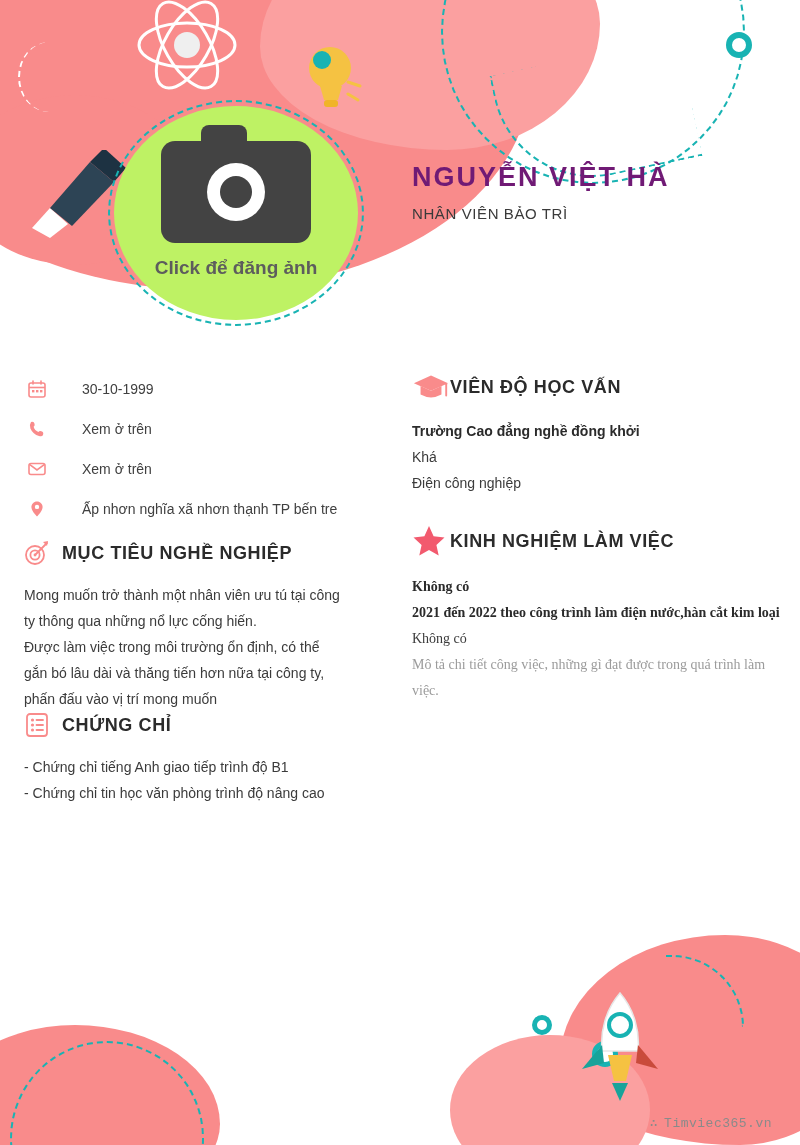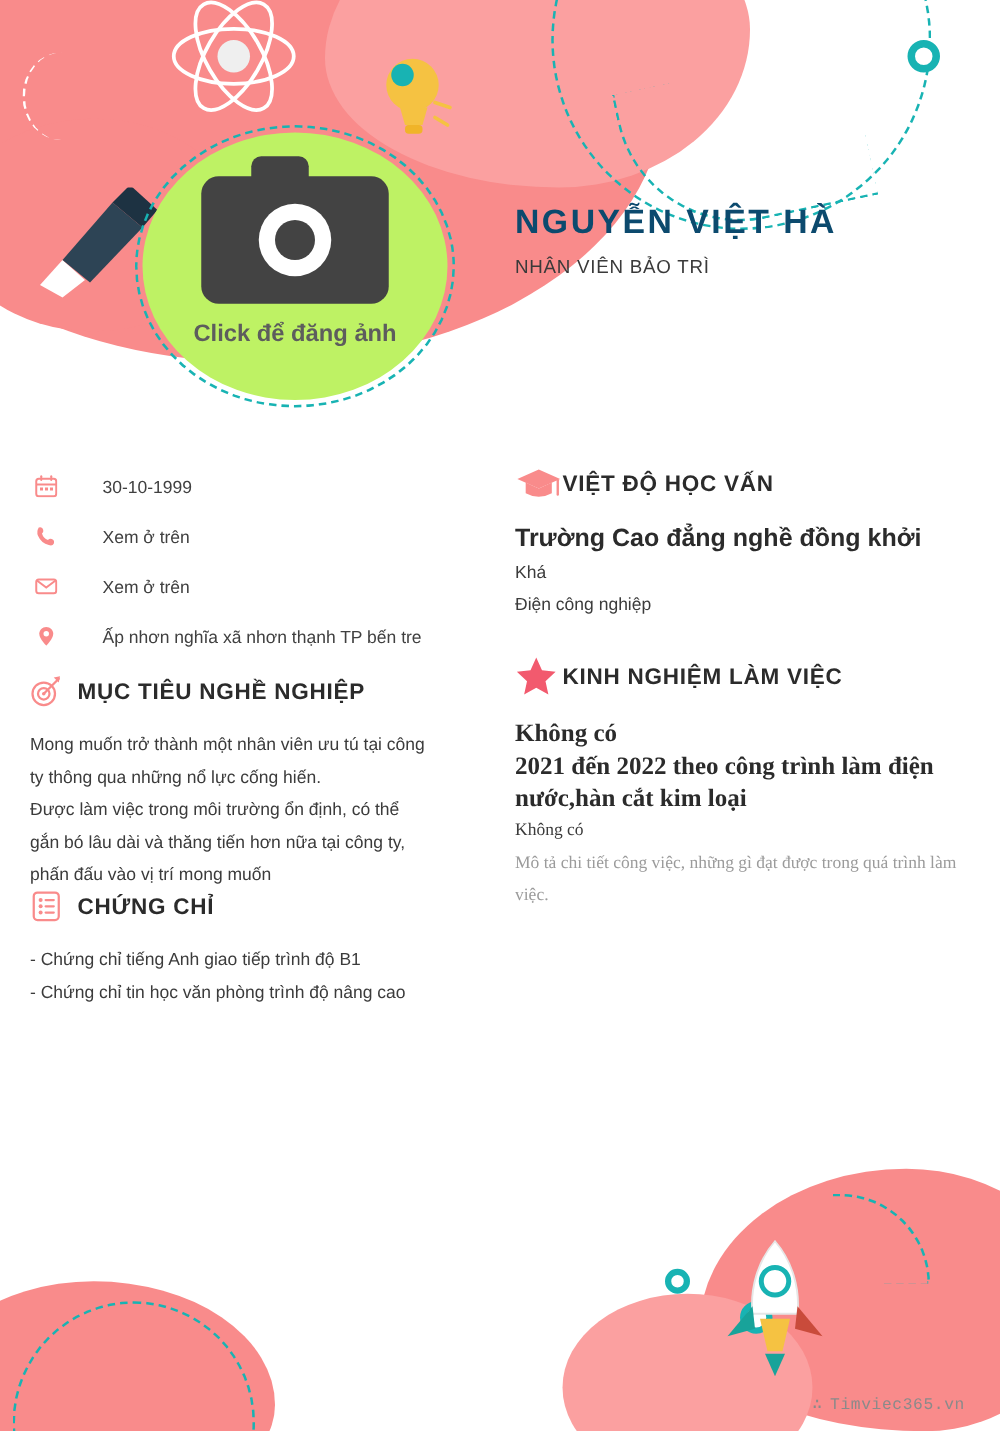--- a/index.html
+++ b/index.html
@@ -166,21 +166,21 @@
   
   .name-block {
     position: absolute;
     left: 412px; top: 162px;
     width: 370px;
   }
   .cand-name {
     font-size: 27px;
     font-weight: bold;
     letter-spacing: 2px;
-    color: #0c4a6e;
+    color: #701a75;
     margin: 0 0 12px 0;
   }
   .cand-role {
     font-size: 15px;
     color: #3a3a3a;
     letter-spacing: 0.6px;
     margin: 0;
   }
 
   
@@ -242,21 +242,21 @@
   .body-text {
     font-size: 14px;
     line-height: 26px;
     color: #3b3b3b;
     margin: 0;
   }
   .body-text.muted {
     color: #9b9b9b;
   }
   .bold-line {
-    font-size: 20px;
+    font-size: 14px;
     line-height: 26px;
     color: #2b2b2b;
     font-weight: bold;
     margin: 0;
   }
   .edu-block { margin-top: 4px; }
   .exp-block { margin-top: 4px; font-family: Liberation Serif, serif; }
   .gap-lg { height: 28px; }
 
   
@@ -481,21 +481,21 @@
 
     <div>
       <div class="sec-head">
         <span class="sec-ico">
           <svg width="40" height="30" viewBox="0 0 40 30">
             <path d="M2 11 L20 3 L38 11 L20 19 Z" fill="#f98b8b"></path>
             <path d="M9 14 L9 23 Q20 29 31 23 L31 14 L20 19 Z" fill="#f98b8b"></path>
             <line x1="36" y1="12" x2="36" y2="24" stroke="#f98b8b" stroke-width="2" stroke-linecap="round"></line>
           </svg>
         </span>
-        <span class="sec-title big">VIỆT ĐỘ HỌC VẤN</span>
+        <span class="sec-title big">VIÊN ĐỘ HỌC VẤN</span>
       </div>
       <div class="edu-block">
         <p class="bold-line">Trường Cao đẳng nghề đồng khởi</p>
         <p class="body-text">Khá</p>
         <p class="body-text">Điện công nghiệp</p>
       </div>
     </div>
 
     <div class="gap-lg"></div>
 

